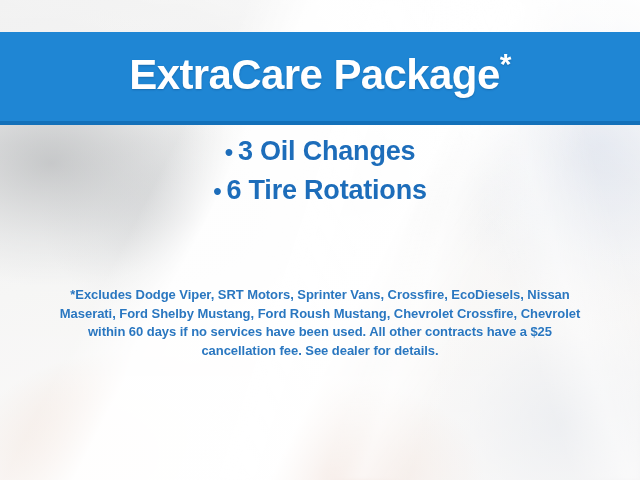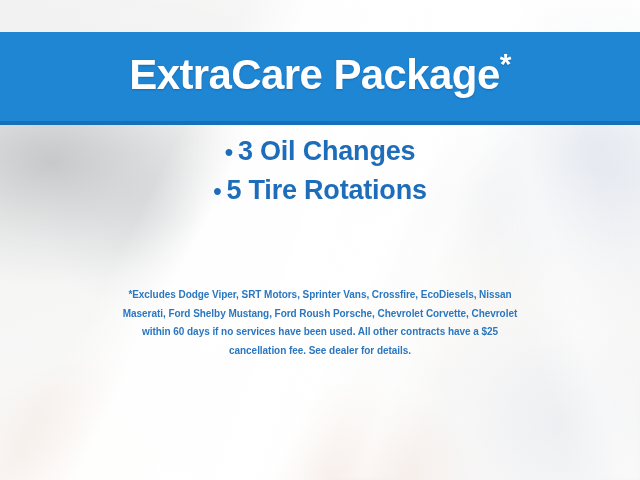--- a/index.html
+++ b/index.html
@@ -131,21 +131,21 @@
   
   .fineprint {
     position: absolute;
     left: 20px;
     top: 286px;
     width: 600px;
     text-align: center;
   }
   .fp-line {
     color: #2a77c0;
-    font-size: 10px;
+    font-size: 13px;
     font-weight: bold;
     line-height: 18.7px;
     letter-spacing: -0.05px;
     white-space: nowrap;
     text-shadow: 0 1px 1px rgba(255,255,255,0.85);
   }
 </style>
 </head>
 <body>
 
@@ -154,23 +154,23 @@
   <div class="bg-photo">
     <div class="bg-streaks"></div>
   </div>
 
   <div class="header-banner">
     <h1 class="header-title"><span>ExtraCare Package</span><span class="star">*</span></h1>
   </div>
 
   <div class="benefits">
     <div class="benefit-line"><span class="dot">•</span><span>3 Oil Changes</span></div>
-    <div class="benefit-line"><span class="dot">•</span><span>5 Tire Rotations</span></div>
+    <div class="benefit-line"><span class="dot">•</span><span>6 Tire Rotations</span></div>
   </div>
 
   <div class="fineprint">
     <div class="fp-line">*Excludes Dodge Viper, SRT Motors, Sprinter Vans, Crossfire, EcoDiesels, Nissan</div>
-    <div class="fp-line">Maserati, Ford Shelby Mustang, Ford Roush Porsche, Chevrolet Corvette, Chevrolet</div>
+    <div class="fp-line">Maserati, Ford Shelby Mustang, Ford Roush Mustang, Chevrolet Crossfire, Chevrolet</div>
     <div class="fp-line">within 60 days if no services have been used. All other contracts have a $25</div>
     <div class="fp-line">cancellation fee. See dealer for details.</div>
   </div>
 
 </div>
 
 </body></html>

